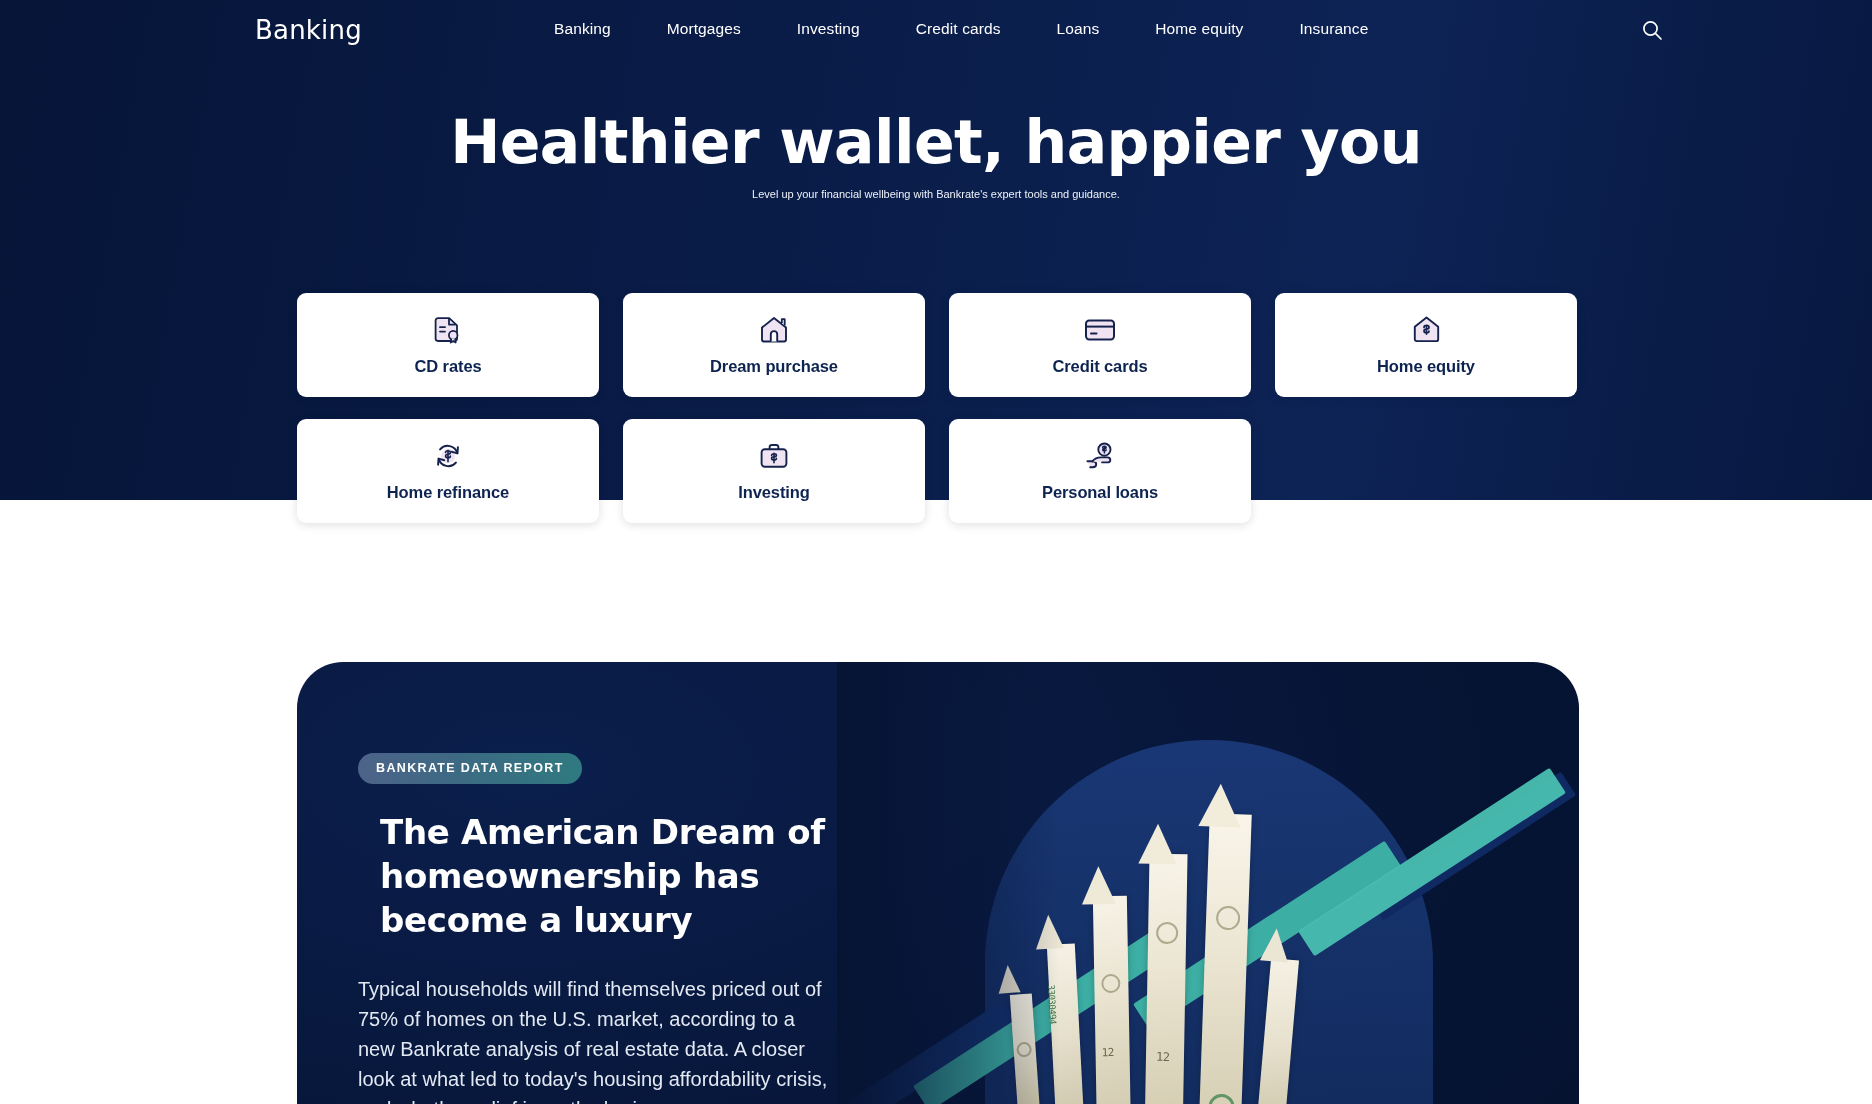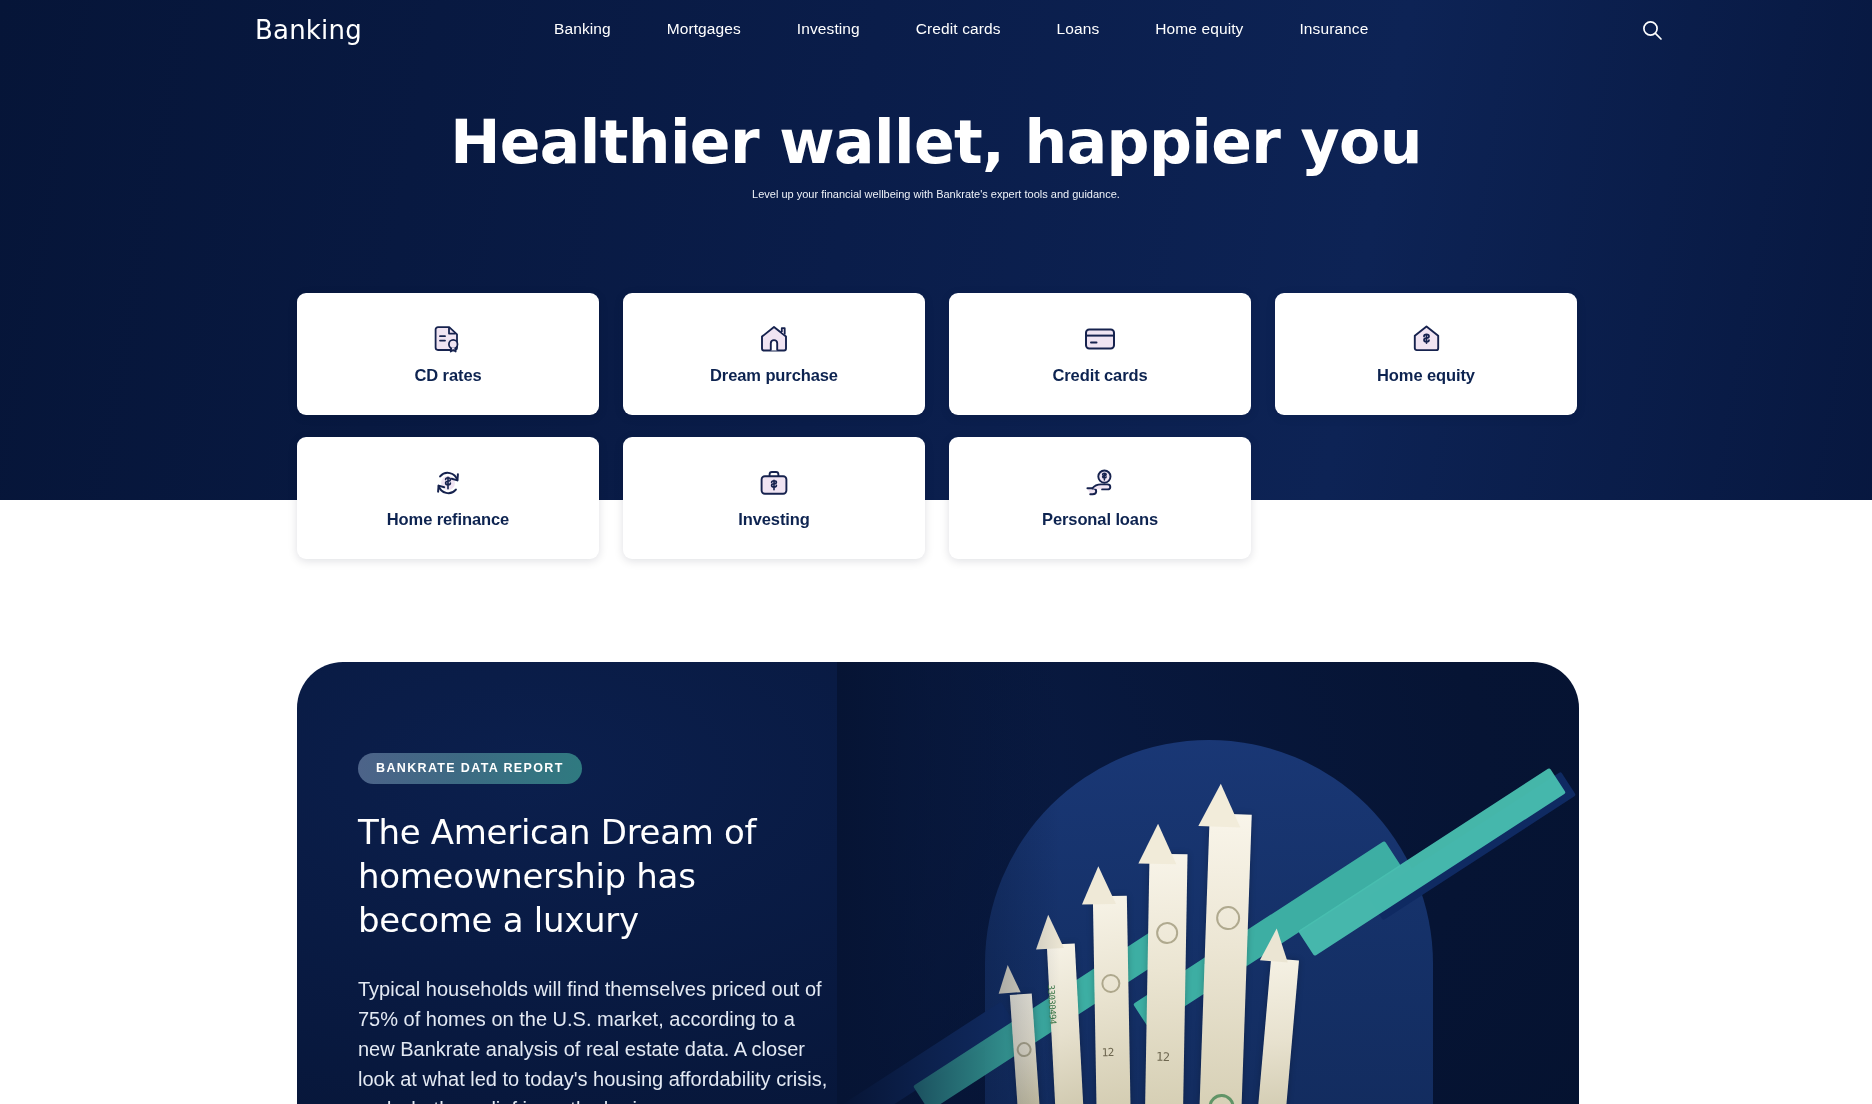--- a/index.html
+++ b/index.html
@@ -121,21 +121,21 @@
     left: 297px;
     width: 1282px;
     display: grid;
     grid-template-columns: repeat(4, 302px);
     grid-column-gap: 24px;
     grid-row-gap: 22px;
     z-index: 4;
   }
 
   .tile {
-    height: 122px;
+    height: 104px;
     background: #ffffff;
     border-radius: 9px;
     box-shadow: 0 2px 10px rgba(3, 14, 40, 0.13);
     display: flex;
     flex-direction: column;
     align-items: center;
     justify-content: center;
     cursor: pointer;
   }
 
@@ -188,24 +188,25 @@
     font-weight: 700;
     letter-spacing: 1.35px;
     line-height: 14px;
   }
 
   .report-title {
     margin-top: 26px;
     color: #ffffff;
     font-size: 34px;
     line-height: 44px;
-    font-weight: 400;
+    font-weight: 700;
     letter-spacing: -0.3px;
     width: 480px;
     font-family: "DejaVu Sans", sans-serif;
+    margin-left: 22px;
   }
 
   .report-body {
     margin-top: 32px;
     color: #e3e9f3;
     font-size: 20px;
     line-height: 30px;
     width: 470px;
     font-weight: 400;
   }

